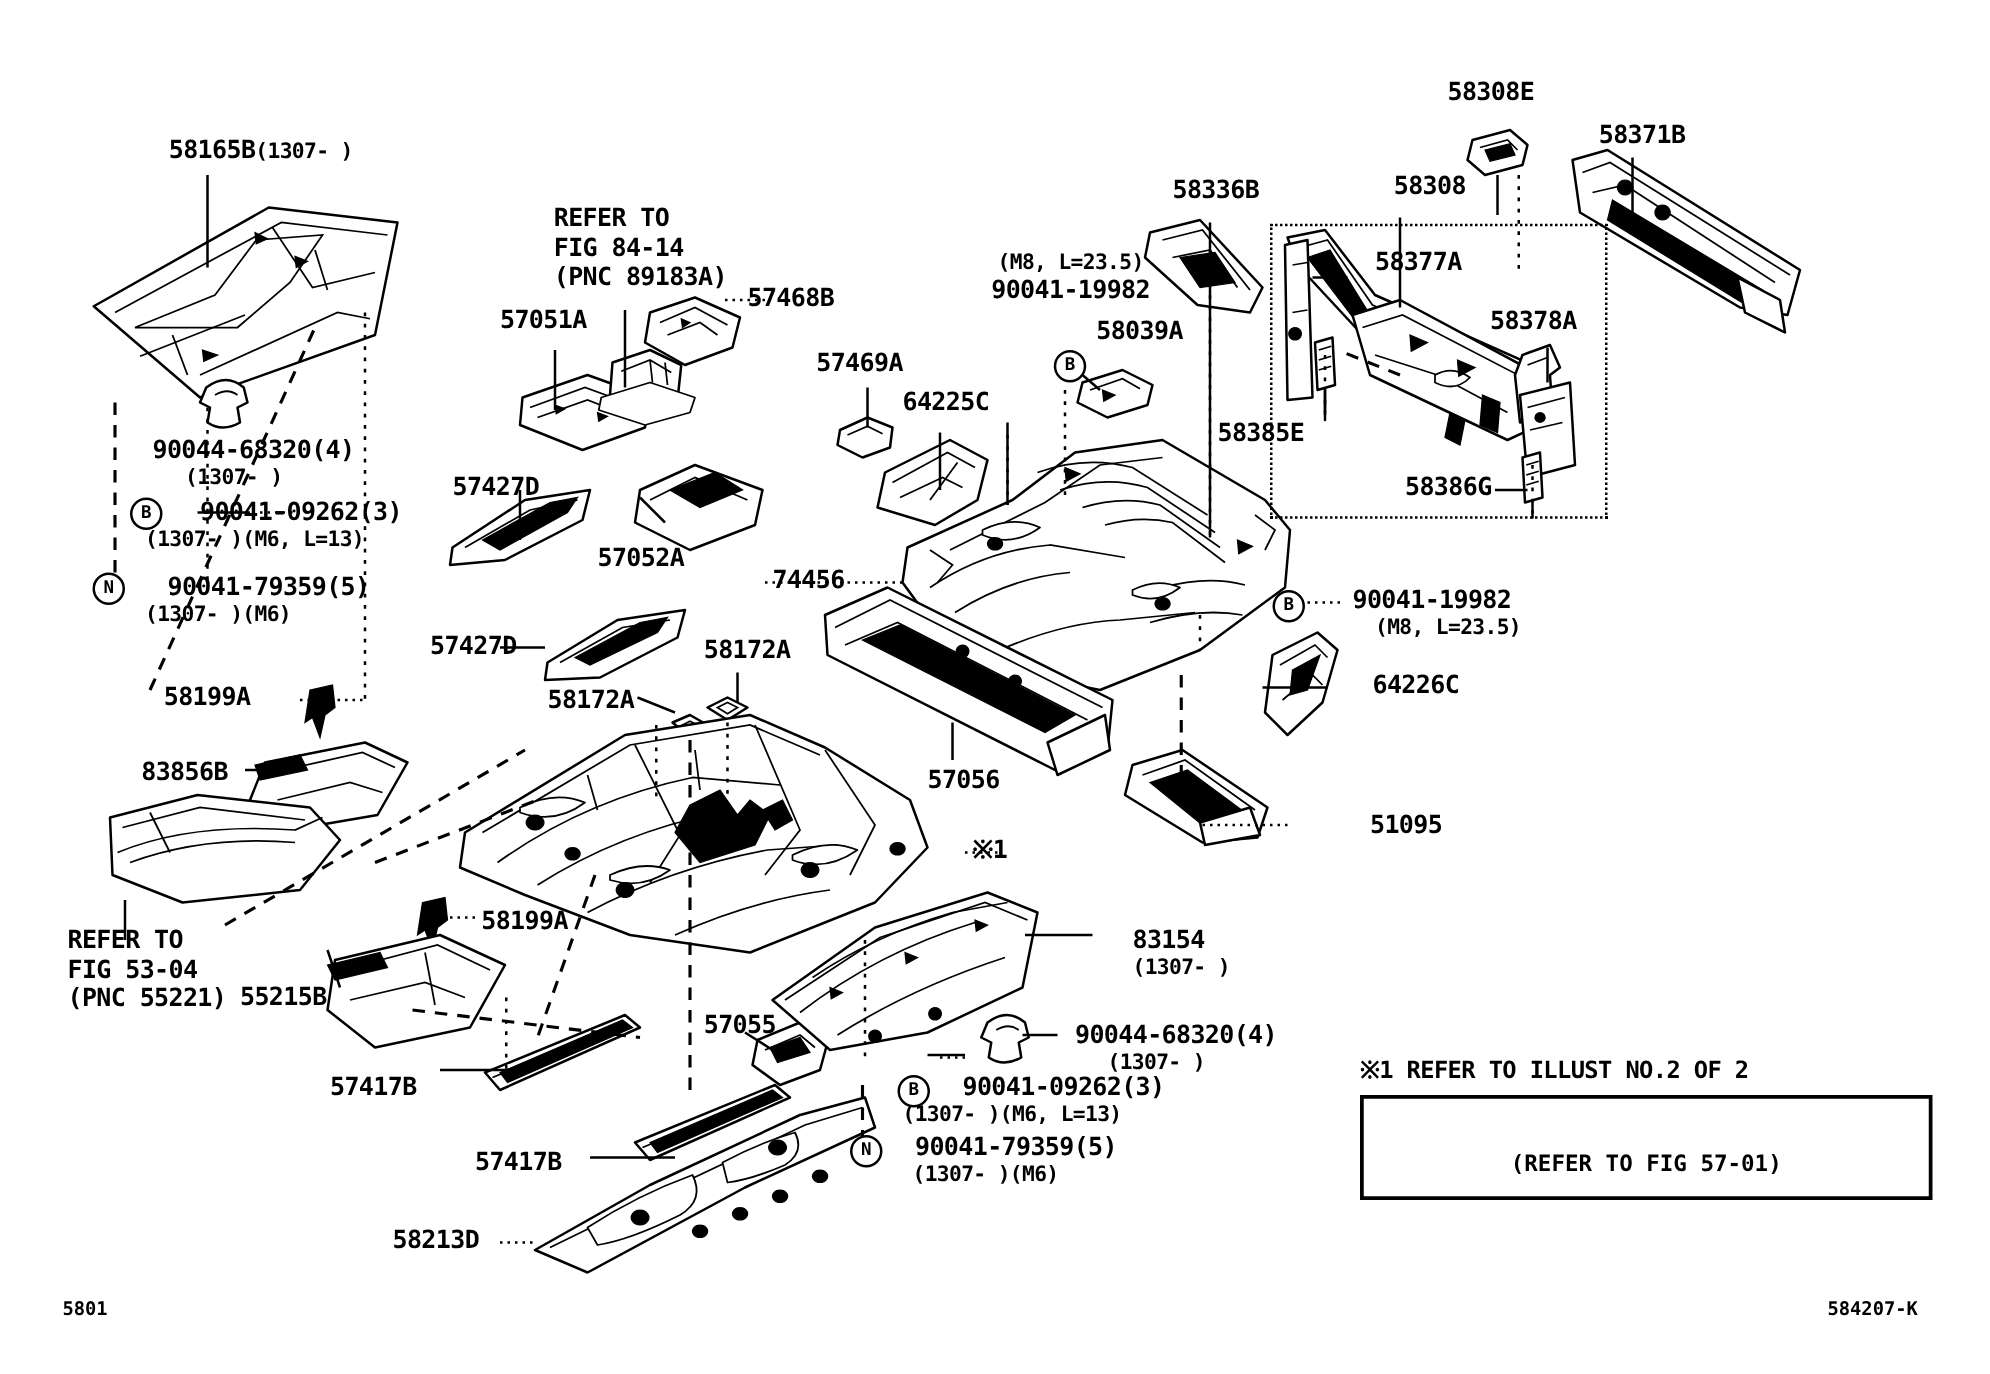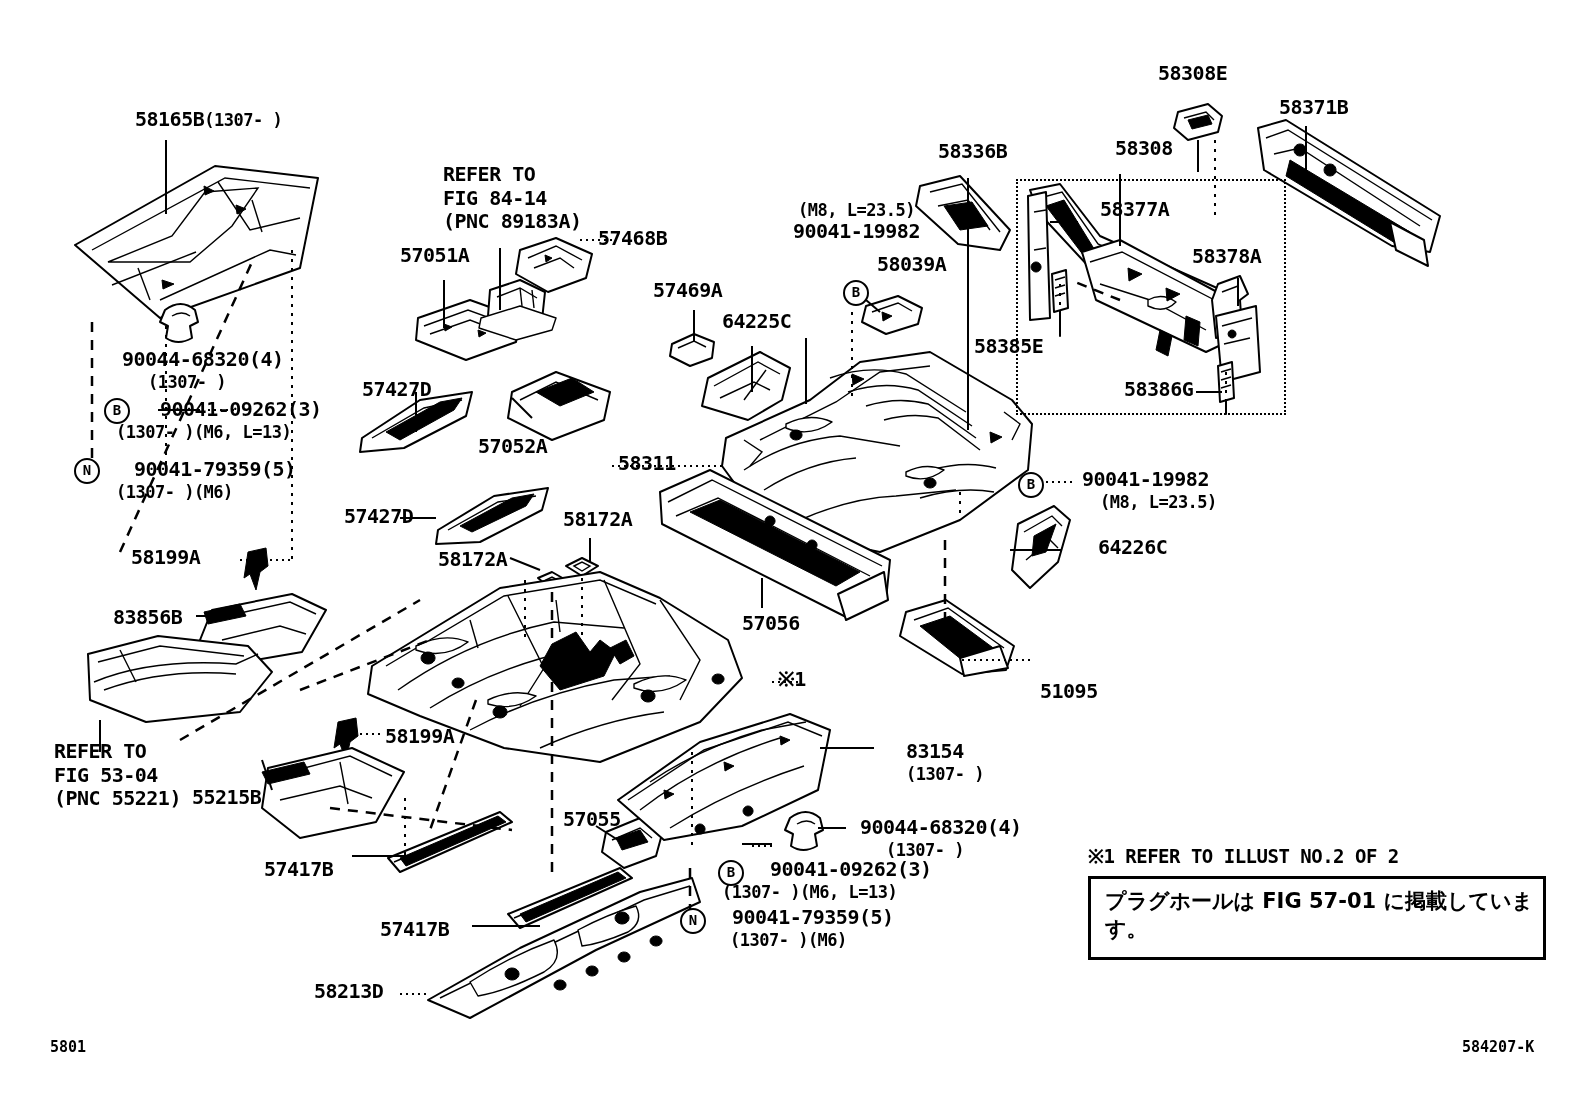--- a/index.html
+++ b/index.html
@@ -441,21 +441,21 @@
 <div class="lbl" style="left:1086px;top:198px;margin-left:14px;">58377A</div>
 <div class="lbl" style="left:1192px;top:245px;">58378A</div>
 <div class="lbl" style="left:974px;top:323px;margin-top:12px;">58385E</div>
 <div class="lbl" style="left:1124px;top:378px;">58386G</div>
 
 <div class="box" style="left:1016px;top:179px;width:266px;height:232px;"></div>
 
 <div class="lbl" style="left:362px;top:378px;">57427D</div>
 <div class="lbl" style="left:478px;top:435px;">57052A</div>
 <div class="lbl" style="left:344px;top:505px;">57427D</div>
-<div class="lbl" style="left:618px;top:452px;">58311</div>
+<div class="lbl" style="left:618px;top:452px;">74456</div>
 
 <div class="lbl" style="left:122px;top:348px;">
   <div>90044-68320(4)</div>
   <div class="sub" style="margin-left:26px;">(1307-          )</div>
 </div>
 
 <div class="circ" style="left:104px;top:398px;">B</div>
 <div class="lbl" style="left:160px;top:398px;">
   <div>90041-09262(3)</div>
   <div class="sub" style="margin-left:-44px;">(1307-          )(M6, L=13)</div>
@@ -486,21 +486,21 @@
 <div class="lbl" style="left:563px;top:808px;">57055</div>
 <div class="lbl" style="left:742px;top:612px;text-align:right;">57056</div>
 
 <div class="circ" style="left:1018px;top:472px;">B</div>
 <div class="lbl" style="left:1082px;top:468px;">
   <div>90041-19982</div>
   <div class="sub" style="margin-left:18px;">(M8, L=23.5)</div>
 </div>
 
 <div class="lbl" style="left:1098px;top:536px;">64226C</div>
-<div class="lbl" style="left:1040px;top:648px;margin-top:32px;">51095</div>
+<div class="lbl" style="left:1096px;top:648px;">51095</div>
 
 <div class="lbl" style="left:906px;top:740px;">
   <div>83154</div>
   <div class="sub">(1307-          )</div>
 </div>
 
 <div class="lbl" style="left:860px;top:816px;">
   <div>90044-68320(4)</div>
   <div class="sub" style="margin-left:26px;">(1307-          )</div>
 </div>
@@ -515,17 +515,17 @@
 <div class="lbl" style="left:732px;top:906px;">
   <div>90041-79359(5)</div>
   <div class="sub" style="margin-left:-2px;">(1307-          )(M6)</div>
 </div>
 
 <div class="lbl" style="left:778px;top:668px;">※1</div>
 
 <div class="lbl" style="left:1088px;top:845px;font-size:19px;">※1  REFER TO ILLUST NO.2 OF 2</div>
 
 <div class="solidbox" style="left:1088px;top:876px;width:452px;height:78px;">
-  <div class="note-jp" style="position:absolute;left:14px;top:8px;">プラグホールは FIG 57-01 に掲載しています。</div>
+  <div class="note-en" style="position:absolute;left:0;right:0;top:42px;text-align:center;">(REFER TO FIG 57-01)</div>
 </div>
 
 <div class="foot" style="left:50px;top:1038px;">5801</div>
 <div class="foot" style="left:1462px;top:1038px;">584207-K</div>
 
 </body></html>

